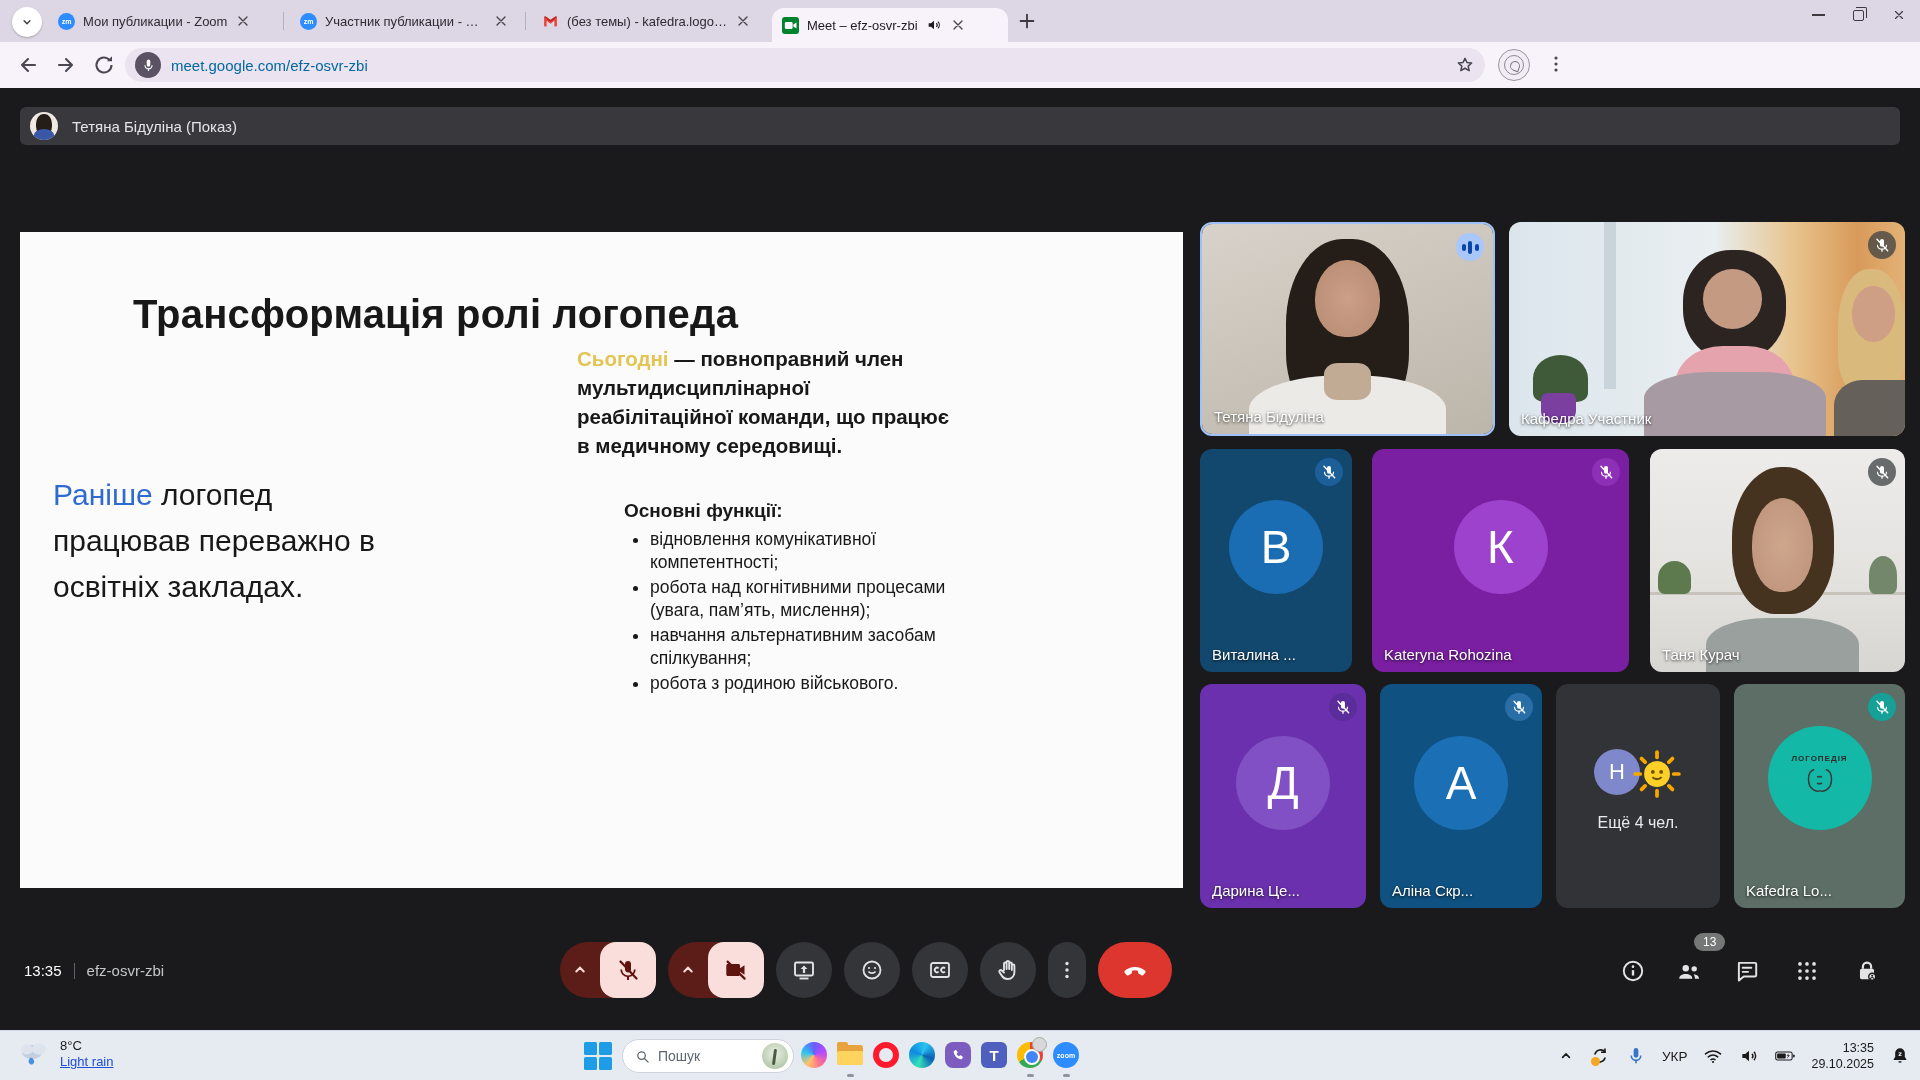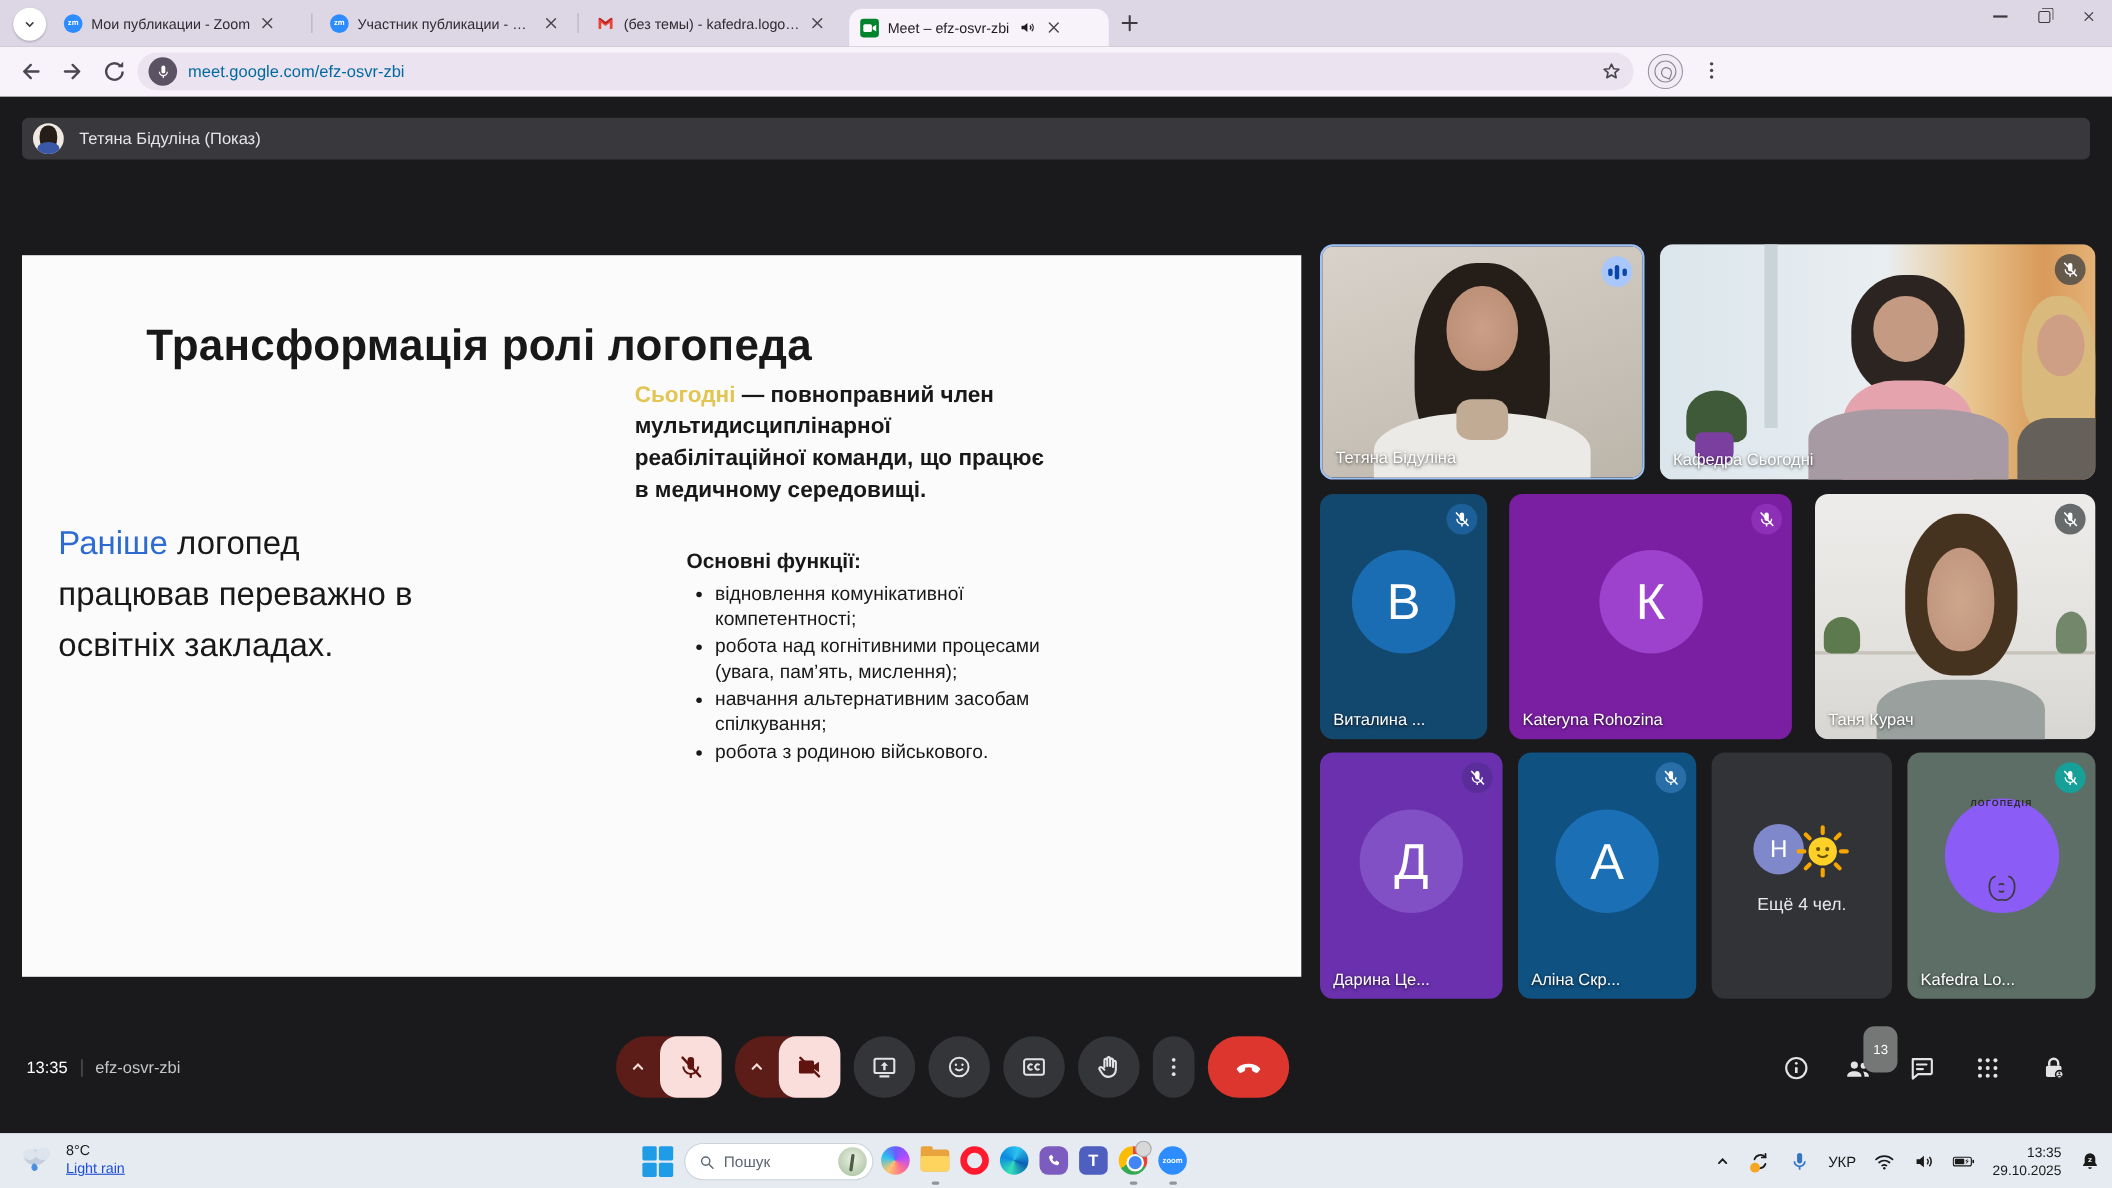--- a/index.html
+++ b/index.html
@@ -117,21 +117,21 @@
   .sc-tanya .plant2 { position:absolute; right:3%; top:48%; width:11%; height:17%; background:#73876a; border-radius:50% 50% 20% 20%; }
   .sc-tanya .hair { position:absolute; left:32%; top:8%; width:40%; height:66%; background:#45321f; border-radius:48% 48% 42% 42%; }
   .sc-tanya .face { position:absolute; left:40%; top:22%; width:24%; height:42%; background:radial-gradient(#cda68c,#bd937a); border-radius:50% 50% 46% 46%; }
   .sc-tanya .body { position:absolute; left:22%; top:76%; width:60%; height:30%; background:#9aa09e; border-radius:40% 40% 0 0; }
 
   .mini-avs { position:absolute; left:50%; top:40%; transform:translate(-50%,-50%); display:flex; }
   .mini-av { width:46px; height:46px; border-radius:50%; background:#7e88cb; color:#fff; font-size:22px; display:flex; align-items:center; justify-content:center; }
   .mini-sun { width:50px; height:50px; margin-left:-8px; }
   .group-label { position:absolute; left:0; right:0; top:58%; text-align:center; font-size:16px; color:#e8eaed; }
   .logo-circle { position:absolute; left:50%; top:42%; transform:translate(-50%,-50%); width:104px; height:104px; border-radius:50%;
-    background:#8b5cf6; display:flex; flex-direction:column; align-items:center; justify-content:space-between; color:#2b2b2b; }
+    background:#14b8a6; display:flex; flex-direction:column; align-items:center; justify-content:center; color:#2b2b2b; }
   .logo-top { font-size:8px; font-weight:700; letter-spacing:1px; }
   .logo-curves { width:46px; height:40px; color:#3a3a3a; }
 
   
   .meetbar-left { position:absolute; left:24px; top:874px; display:flex; align-items:center; gap:12px; color:#fff; font-size:15px; }
   .meetbar-sep { width:1px; height:16px; background:#5f6368; }
   .meet-code { color:#c4c7c5; }
   .controls { position:absolute; left:560px; top:854px; height:56px; display:flex; align-items:center; gap:12px; }
   .ctl-group { position:relative; width:96px; height:56px; }
   .ctl-group .chev { position:absolute; left:0; top:0; width:96px; height:56px; border-radius:28px; background:#5c1d18;
@@ -140,21 +140,21 @@
   .ctl-group .mainbtn { position:absolute; right:0; top:0; width:56px; height:56px; border-radius:16px; background:#f9dedc;
     color:#601410; display:flex; align-items:center; justify-content:center; }
   .ctl-group .mainbtn .i { width:24px; height:24px; }
   .ctl-circle { width:56px; height:56px; border-radius:50%; background:#333538; color:#e3e3e6; display:flex; align-items:center; justify-content:center; }
   .ctl-circle .i { width:24px; height:24px; }
   .ctl-narrow { width:38px; border-radius:19px; }
   .endcall { width:74px; height:56px; border-radius:28px; background:#dc362e; color:#fff; display:flex; align-items:center; justify-content:center; }
   .endcall .i { width:26px; height:26px; }
   .rightctl { position:absolute; top:862px; width:42px; height:42px; color:#e3e3e6; display:flex; align-items:center; justify-content:center; }
   .rightctl .i { width:26px; height:26px; }
-  .people-badge { position:absolute; left:1694px; top:845px; background:#747775; color:#fff; font-size:12px; border-radius:10px; padding:14px 9px; }
+  .people-badge { position:absolute; left:1694px; top:845px; background:#747775; color:#fff; font-size:12px; border-radius:10px; padding:2px 9px; }
 
   
   #taskbar { position:absolute; left:0; top:1030px; width:1920px; height:50px; background:#e6ebf2; border-top:1px solid #d4dae3; }
   .weather { position:absolute; left:16px; top:5px; display:flex; align-items:center; gap:8px; }
   .weather .i { width:36px; height:36px; }
   .weather-txt { font-size:13px; color:#1a1a1a; line-height:16px; }
   .weather-desc { color:#1d4ed8;text-decoration:underline; }
   .startbtn { position:absolute; left:583px; top:10px; width:30px; height:30px; }
   .searchbox { position:absolute; left:622px; top:8px; width:172px; height:34px; background:#ffffff; border:1px solid #ccd3dd; border-radius:17px;
     display:flex; align-items:center; padding:0 5px 0 12px; gap:8px; }
@@ -372,21 +372,21 @@
     </div>
     <div class="mic-badge" style="background: rgba(60, 64, 67, 0.75);">
         <span class="i">
           <svg viewBox="0 0 24 24" fill="currentColor">
             <path d="M12 14.5c1.66 0 3-1.34 3-3V6a3 3 0 0 0-6 0v5.5c0 1.66 1.34 3 3 3z"></path>
             <path d="M17.9 11.5a5.9 5.9 0 0 1-11.8 0H4.3a7.7 7.7 0 0 0 6.7 7.6V22h2v-2.9a7.7 7.7 0 0 0 6.7-7.6h-1.8z"></path>
             <path fill="none" stroke="currentColor" stroke-width="2.2" stroke-linecap="round" d="M4.5 3.5l16 17"></path>
           </svg>
         </span>
       </div>
-    <div class="tile-name">Кафедра Сьогодні</div>
+    <div class="tile-name">Кафедра Участник</div>
   </div>
 
   <div class="tile" style="left: 1200px; top: 361px; width: 152px; height: 223px; background: rgb(19, 72, 110);">
     <div class="avatar-circle" style="background: rgb(26, 109, 179);">В</div>
     <div class="mic-badge" style="background: rgb(29, 95, 153);">
         <span class="i">
           <svg viewBox="0 0 24 24" fill="currentColor">
             <path d="M12 14.5c1.66 0 3-1.34 3-3V6a3 3 0 0 0-6 0v5.5c0 1.66 1.34 3 3 3z"></path>
             <path d="M17.9 11.5a5.9 5.9 0 0 1-11.8 0H4.3a7.7 7.7 0 0 0 6.7 7.6V22h2v-2.9a7.7 7.7 0 0 0 6.7-7.6h-1.8z"></path>
             <path fill="none" stroke="currentColor" stroke-width="2.2" stroke-linecap="round" d="M4.5 3.5l16 17"></path>

